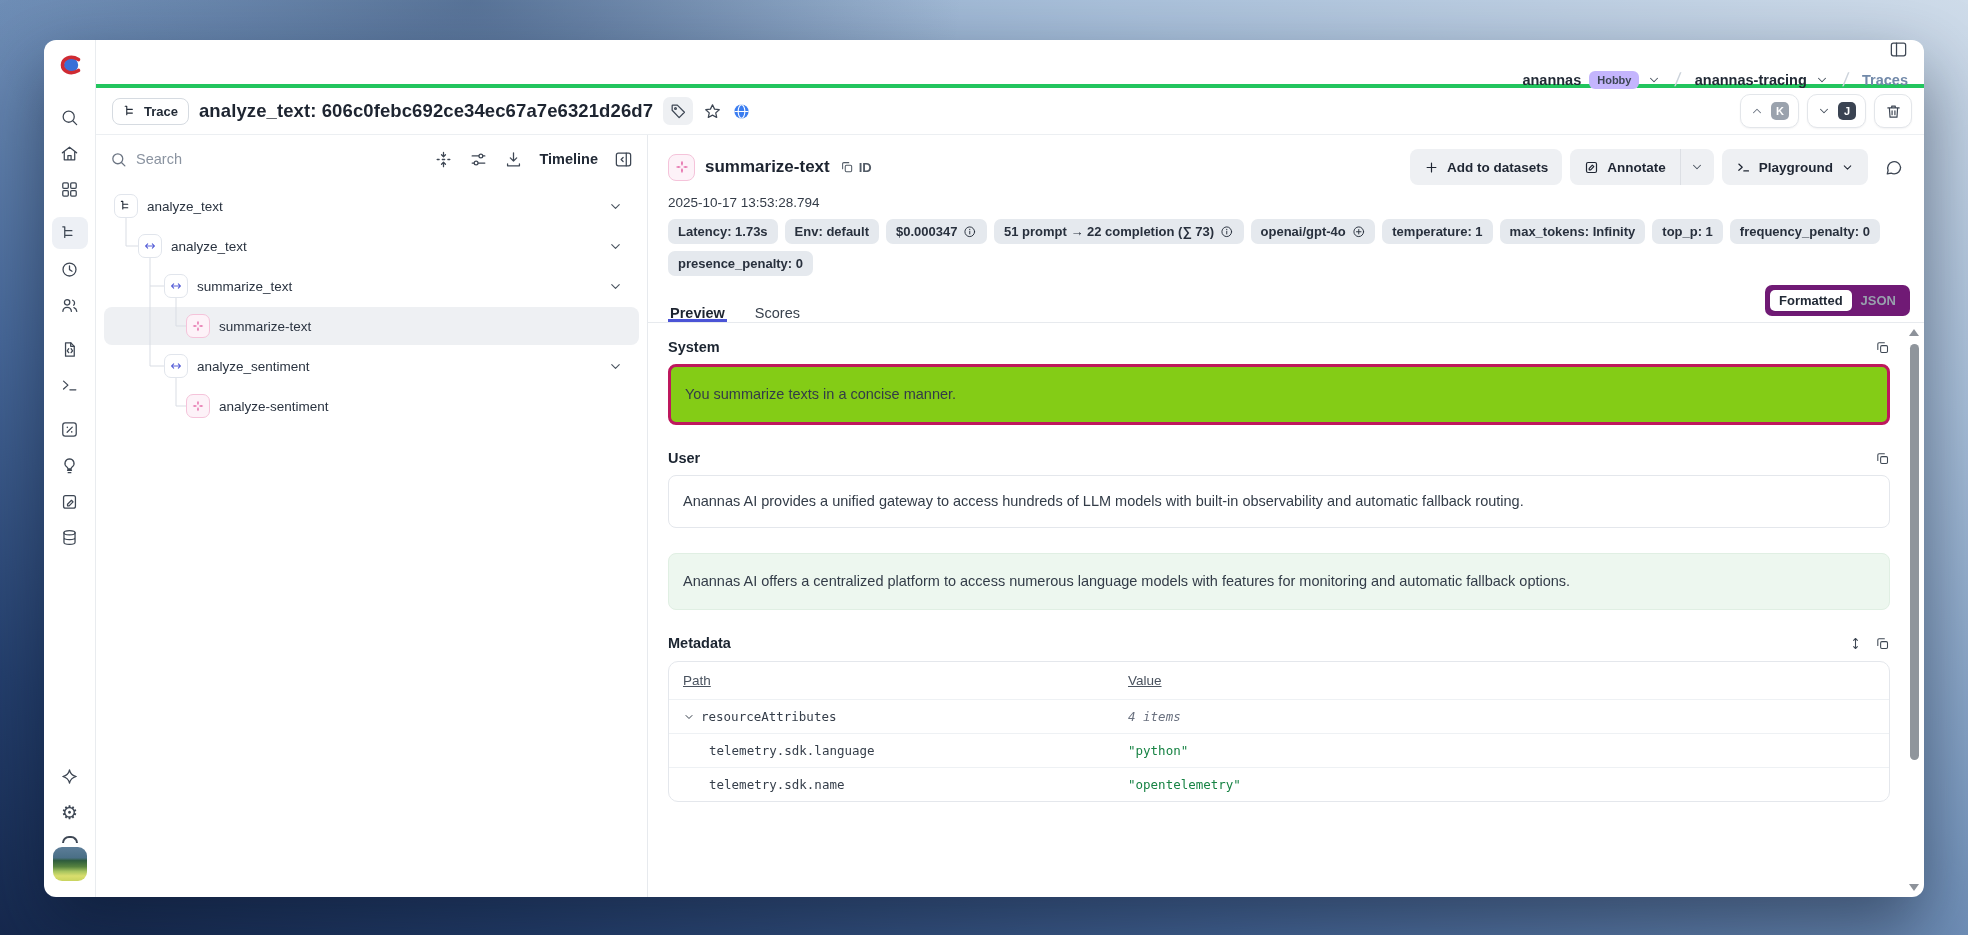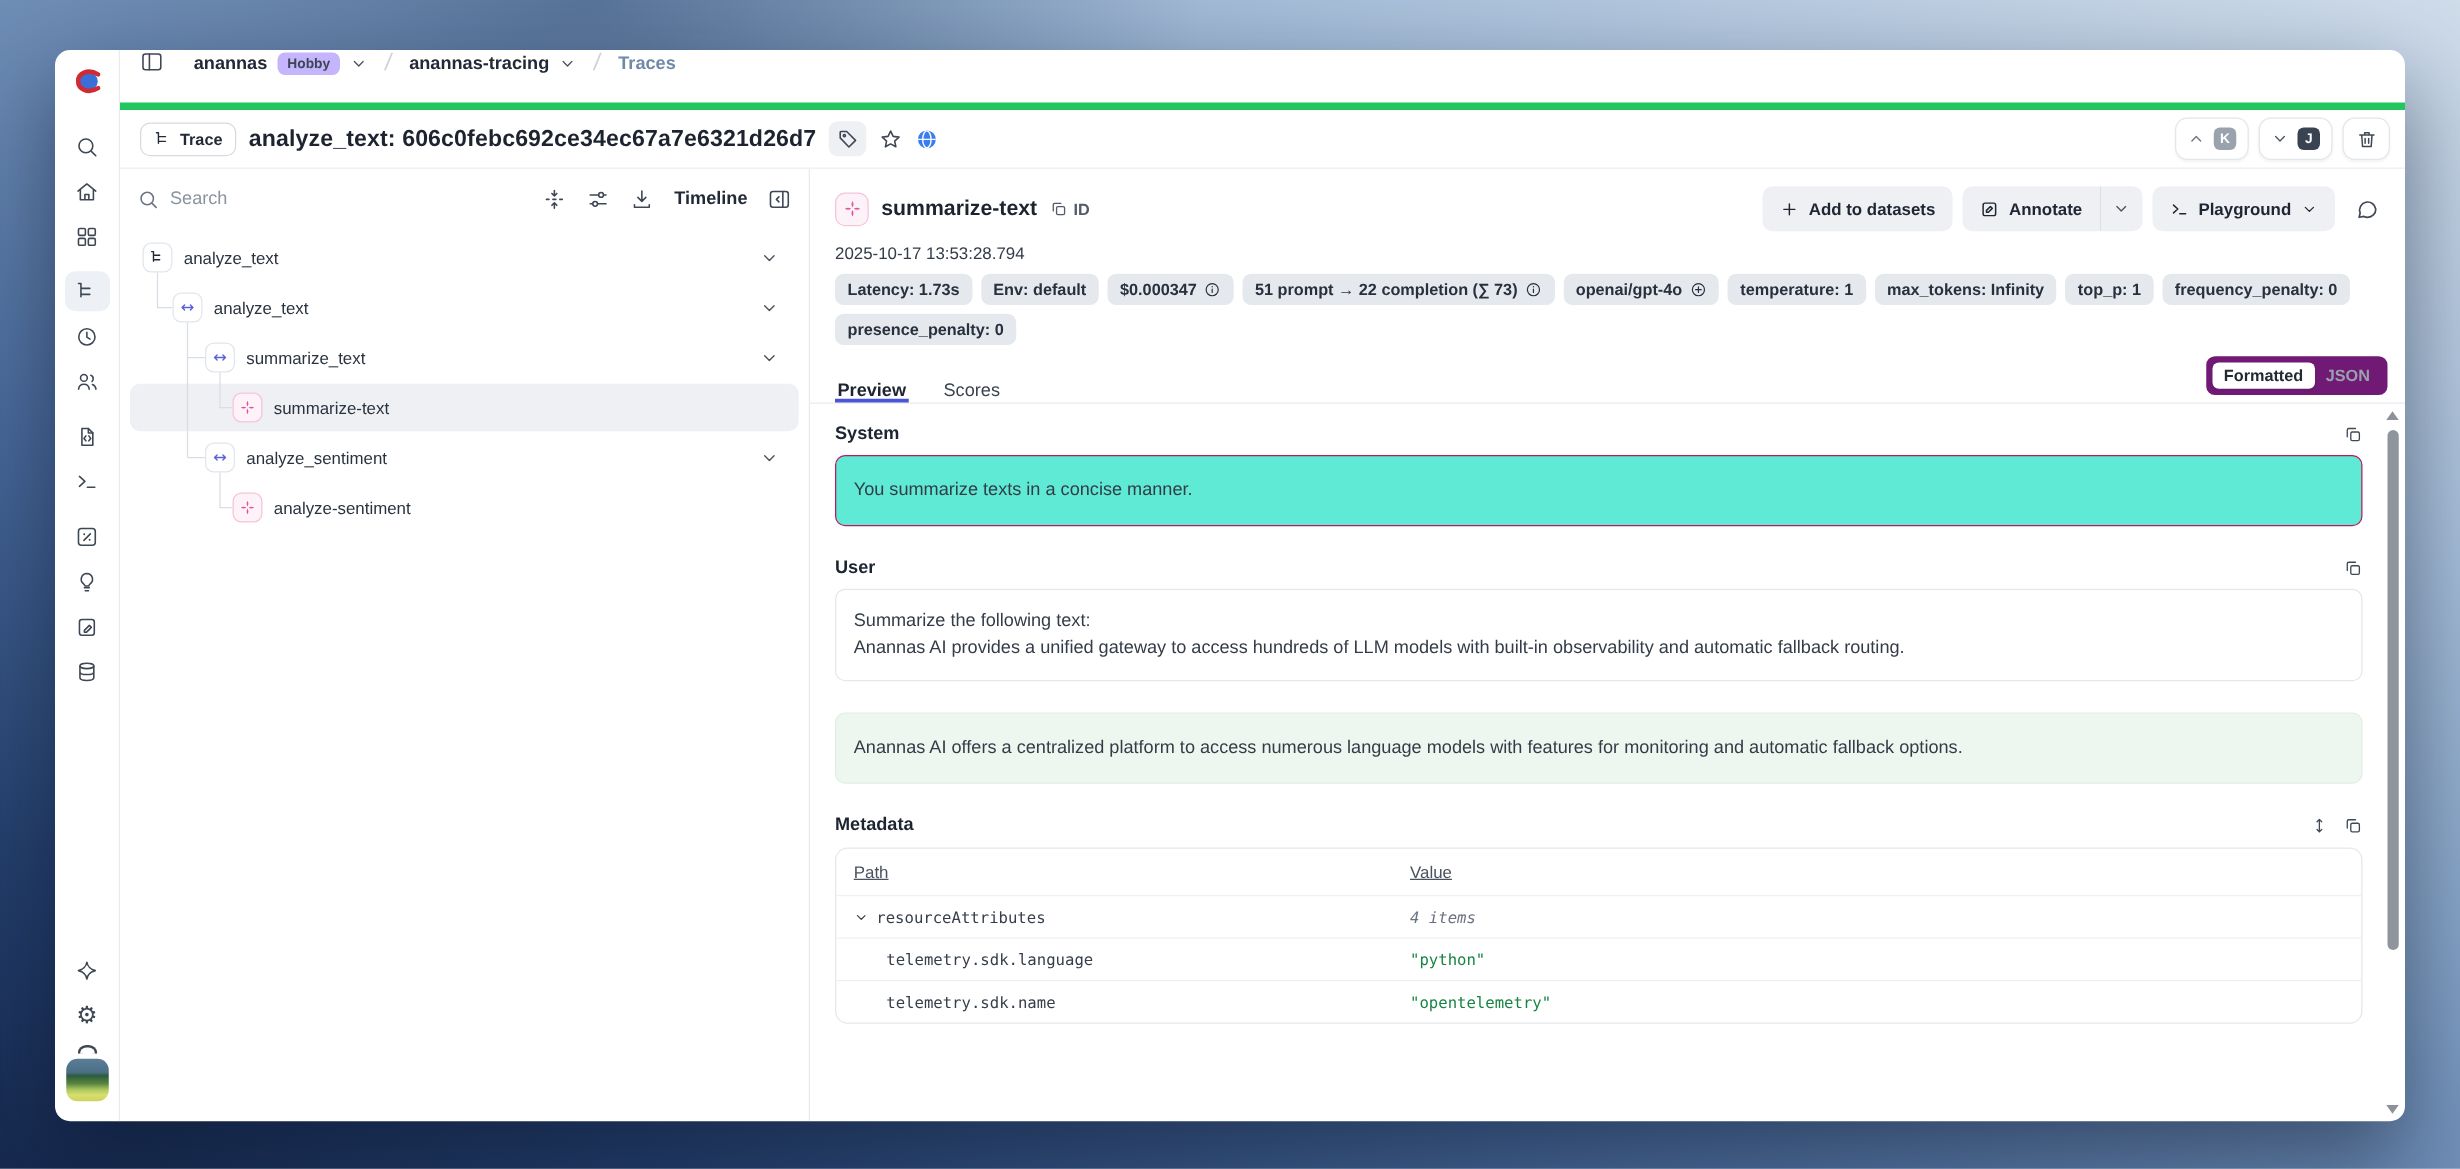--- a/index.html
+++ b/index.html
@@ -23,21 +23,21 @@
   .rail-btn { width:36px; height:32px; display:flex; align-items:center; justify-content:center; border-radius:8px; margin:2px 0; color:#3e4754; }
   .rail-btn.active { background:#edf0f5; }
   .rail-btn svg { width:19px; height:19px; stroke:#3e4754; fill:none; stroke-width:1.6; stroke-linecap:round; stroke-linejoin:round; }
   .rail-gap { margin-top:10px; }
   .rail-spacer { flex:1; }
   .gear-glyph { font-size:19px; color:#3e4754; line-height:1; }
   .user-arc { width:16px; height:7px; border:2px solid #3e4754; border-bottom:none; border-radius:10px 10px 0 0; margin:6px 0 4px; }
   .avatar { width:34px; height:34px; border-radius:9px; overflow:hidden;
     background:linear-gradient(180deg,#5c7d98 0%,#4a6f86 32%,#2e5c3c 40%,#57833f 58%,#a7c45f 72%,#d9de6d 85%,#c9d45f 100%); }
   
-  .topbar { display:flex; align-items:flex-start; padding:0 16px; border-bottom:6px solid #22c55e; gap:10px; }
+  .topbar { display:flex; align-items:flex-end; padding:0 16px; border-bottom:4px solid #22c55e; gap:10px;flex-direction:column; }
   .icon-btn { background:none; border:none; display:flex; align-items:center; justify-content:center; cursor:pointer; color:#3e4754; }
   .icon-btn svg { width:19px; height:19px; stroke:#3e4754; fill:none; stroke-width:1.6; stroke-linecap:round; stroke-linejoin:round; }
   .crumb { display:flex; align-items:center; gap:8px; margin-left:14px; }
   .crumb-name { font-size:14.5px; font-weight:700; color:#222a36; }
   .chip { background:#c4b5fd; border-radius:6px; font-size:11px; font-weight:600; color:#3c4654; padding:3px 8px; }
   .chev { width:14px; height:14px; stroke:#49535f; fill:none; stroke-width:1.8; stroke-linecap:round; stroke-linejoin:round; }
   .slash { color:#ccd3db; font-size:19px; font-weight:300; padding:0 6px; transform:skewX(-8deg); }
   .crumb-link { font-size:14.5px; font-weight:600; color:#7189a9; }
   
   .tracebar { display:flex; align-items:center; padding:0 12px 0 16px; border-bottom:1px solid #eceff2; gap:10px; }
@@ -95,21 +95,21 @@
   .view-toggle .seg { font-size:13px; font-weight:700; padding:3px 9px; border-radius:5px; color:#98a1ad; cursor:pointer; }
   .view-toggle .seg.on { background:#fff; color:#222a36; box-shadow:0 1px 2px rgba(16,24,40,.12); }
   
   .scrollarea { flex:1; overflow:hidden; position:relative; padding:16px 34px 0 20px; }
   .sec { margin-bottom:25px; }
   .sec-head { display:flex; align-items:center; justify-content:space-between; }
   .sec-label { font-size:14.5px; font-weight:700; color:#1b2430; }
   .sec-tools { display:flex; gap:12px; }
   .sec-tools svg { width:15px; height:15px; stroke:#3f4854; fill:none; stroke-width:1.7; stroke-linecap:round; stroke-linejoin:round; cursor:pointer; }
   .sec-box { margin-top:9px; border-radius:8px; padding:17px 14px; font-size:14.5px; color:#333c48; line-height:1.45; }
-  .box-muted { background:#5eead4; border:1px solid #be185d; }
+  .box-muted { background:#84cc16; border:3px solid #be185d; }
   .box-plain { background:#fff; border:1px solid #e4e7ec; padding:15px 14px; }
   .box-success { background:#edf7ef; border:1px solid #e0efe3; }
   
   .meta-table { margin-top:10px; border:1px solid #e4e7ec; border-radius:10px; overflow:hidden; }
   .mrow { display:grid; grid-template-columns:445px 1fr; padding:9px 14px; border-top:1px solid #eef1f4; font-family:"DejaVu Sans Mono", monospace; font-size:12.5px; align-items:center; }
   .mrow.head { border-top:none; font-family:"Liberation Sans", sans-serif; font-size:13.5px; color:#49525e; padding:11px 14px;text-decoration:underline; }
   .mpath { color:#353e4a; display:flex; align-items:center; gap:6px; }
   .mpath.indent { padding-left:26px; }
   .mval-items { color:#6b7280; font-style:italic; }
   .mval-str { color:#178344; }
@@ -532,21 +532,20 @@
           <div class="sec-head">
             <span class="sec-label">User</span>
             <span class="sec-tools">
                 <svg viewBox="0 0 24 24">
                   <rect x="9" y="9" width="11" height="11" rx="2"></rect>
                   <path d="M4.5 15V6.5a2 2 0 0 1 2-2H15"></path>
                 </svg>
               </span>
           </div>
           <div class="sec-box box-plain">
-            <div>Summarize the following text:</div>
             <div>Anannas AI provides a unified gateway to access hundreds of LLM models with built-in observability and automatic fallback routing.</div>
           </div>
         </section>
 
         <section class="sec">
           <div class="sec-box box-success">Anannas AI offers a centralized platform to access numerous language models with features for monitoring and automatic fallback options.</div>
         </section>
 
         <section class="sec">
           <div class="sec-head">

